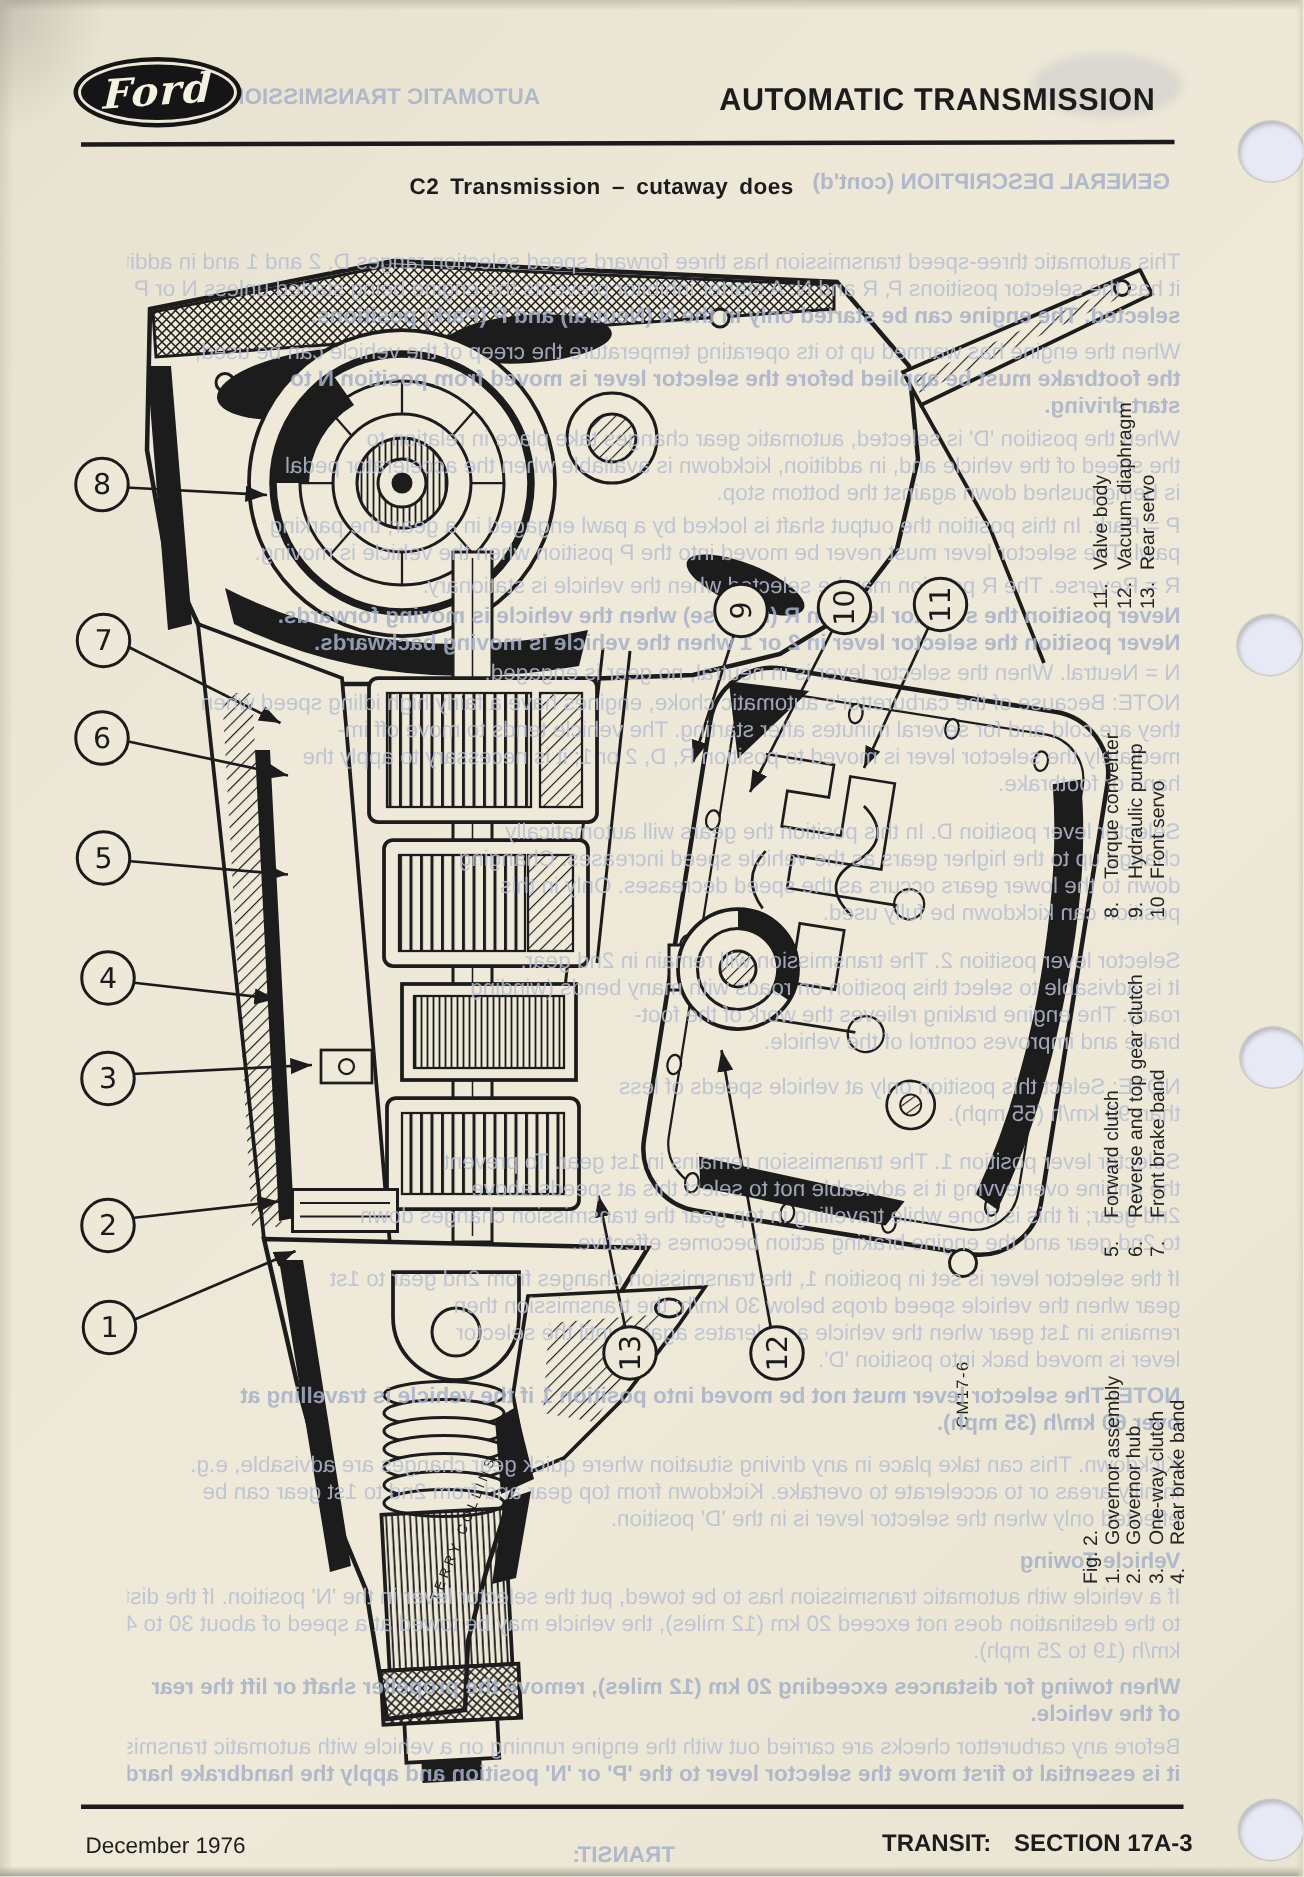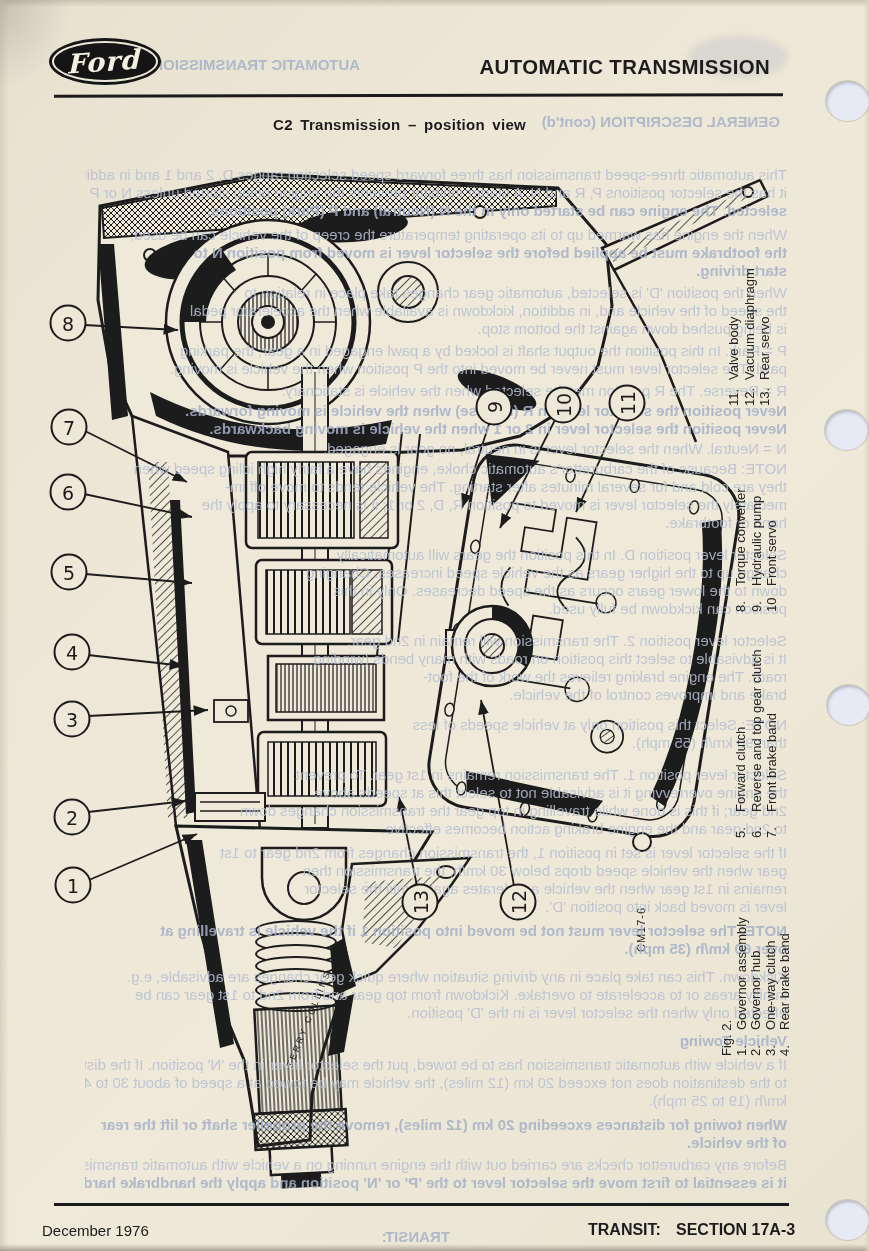--- a/index.html
+++ b/index.html
@@ -18,21 +18,21 @@
   
   .ford-oval{position:absolute;left:49px;top:38px;width:112px;height:47px;background:#151515;border-radius:50%;z-index:30;display:flex;align-items:center;justify-content:center}
   .ford-oval .ring{position:absolute;inset:3px;border:2px solid #ece7d6;border-radius:50%}
   .ford-script{position:relative;color:#f4f0e2;font-family:"DejaVu Serif",serif;font-style:italic;font-weight:bold;font-size:27px;transform:skewX(-6deg) rotate(-4deg);letter-spacing:1px}
   .page-title{position:absolute;top:55px;right:94px;font-size:21px;font-weight:bold;letter-spacing:.4px;z-index:30;transform:scaleX(.97)}
   .rule-top{position:absolute;left:54px;top:94px;width:729px;height:3px;background:#1b1b1b;z-index:30;transform:rotate(-.12deg)}
   .figure-title{position:absolute;left:273px;top:116px;font-size:15px;font-weight:bold;letter-spacing:.3px;z-index:30;word-spacing:3px}
 
   
   .rule-bottom{position:absolute;left:54px;top:1203px;width:735px;height:3px;background:#1b1b1b;z-index:30}
-  .footer-date{position:absolute;left:42px;top:1222px;font-size:15px;z-index:30}
+  .footer-date{position:absolute;left:57px;top:1222px;font-size:15px;z-index:30}
   .footer-model{position:absolute;left:588px;top:1221px;font-size:16px;font-weight:bold;z-index:30}
   .footer-section{position:absolute;left:676px;top:1221px;font-size:16px;font-weight:bold;z-index:30}
 
   
   #bleed{position:absolute;inset:0;z-index:20;pointer-events:none}
   .bleed-line{
     position:absolute;left:85px;width:702px;transform:scaleX(-1);
     color:#b7bfd2;mix-blend-mode:multiply;opacity:.85;
     font-size:15px;line-height:17px;white-space:nowrap;overflow:hidden;
     filter:blur(.4px);
@@ -191,21 +191,21 @@
 
     <div class="bleed-line bb" style="top: 1228px; left: 250px; width: 200px;">TRANSIT:</div>
   </div>
 
 <div class="ford-oval">
   <span class="ring"></span>
   <span class="ford-script">Ford</span>
 </div>
 <div class="page-title">AUTOMATIC TRANSMISSION</div>
 <div class="rule-top"></div>
-<div class="figure-title">C2 Transmission – position view</div>
+<div class="figure-title">C2 Transmission – cutaway does</div>
 
 <svg id="cutaway" width="869" height="1251" viewBox="0 0 869 1251">
   <defs>
     <pattern id="hx" width="6" height="6" patternUnits="userSpaceOnUse" patternTransform="rotate(45)">
       <line x1="0" y1="0" x2="0" y2="6" stroke="#1c1c1c" stroke-width="1.5"></line>
     </pattern>
     <pattern id="cross" width="6" height="6" patternUnits="userSpaceOnUse">
       <path d="M0,6 L6,0 M0,0 L6,6" stroke="#1c1c1c" stroke-width="1"></path>
     </pattern>
     <pattern id="plates" width="7" height="7" patternUnits="userSpaceOnUse">

